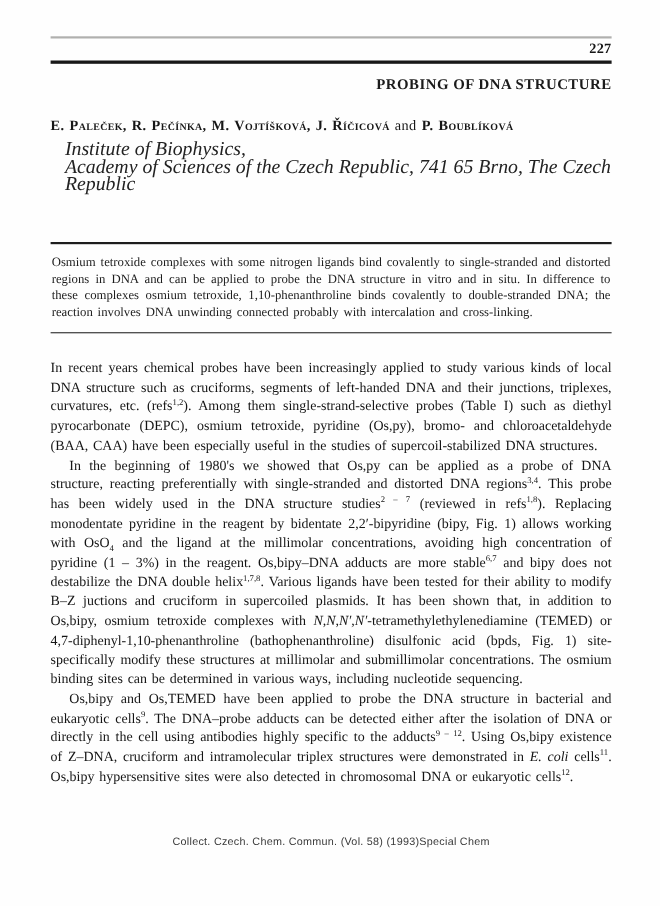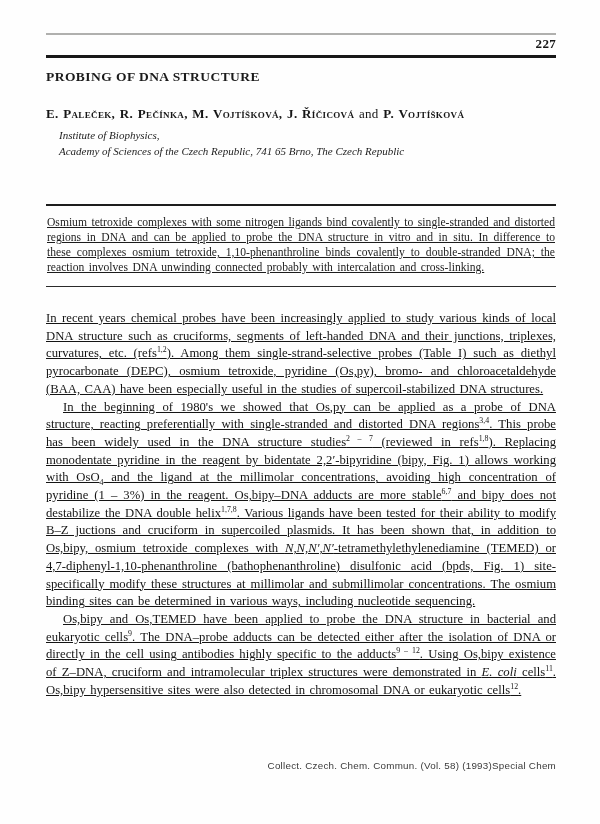--- a/index.html
+++ b/index.html
@@ -42,88 +42,88 @@
     position: absolute;
     left: 46px; right: 44px; top: 69px;
   }
   .title {
     margin: 0;
     font-size: 13.5px;
     font-weight: 700;
     letter-spacing: 0.45px;
     line-height: 16px;
     color: #1b1b1b;
+    text-align: right;
   }
   .authors {
     margin-top: 21px;
     font-size: 13px;
     letter-spacing: 0.35px;
     word-spacing: 1px;
   }
   .affiliation {
     margin-top: 5px;
     margin-left: 13px;
     font-style: italic;
-    font-size: 11px;
+    font-size: 18px;
     line-height: 16px;
     color: #222;
   }
   .abstract {
     margin-top: 45px;
     border-top: 2px solid #1d1d1d;
     border-bottom: 1.5px solid #2a2a2a;
     padding: 9px 1px 11px 1px;
     font-size: 11.6px;
     line-height: 15px;
     text-align: justify;
     word-spacing: 1.5px;
     color: #1c1c1c;
-    text-decoration: underline;
   }
   .body-text {
     margin-top: 23px;
     font-size: 12.7px;
     line-height: 17.7px;
     text-align: justify;
     word-spacing: 1.2px;
     color: #141414;
   }
-  .body-text p { margin: 0; text-decoration: underline; }
+  .body-text p { margin: 0; }
   .body-text p.indent { text-indent: 17px; }
   
   .sup { vertical-align: super; font-size: 0.62em; line-height: 0; letter-spacing: 0; }
   .sub { vertical-align: sub;   font-size: 0.62em; line-height: 0; letter-spacing: 0; }
   .i   { font-style: italic; margin-top: 32px; }
   .sc  { font-variant: small-caps; font-weight: bold; }
   
   .footer {
     position: absolute;
     left: 46px; right: 44px; top: 760px;
     display: flex;
-    justify-content: flex-end;
+    justify-content: center;
     font-family: "Liberation Sans", sans-serif;
     font-size: 9.8px;
     letter-spacing: 0.25px;
     color: #3a3a3a;
   }
 </style>
 </head>
 <body>
 
 <div class="page">
 
   <div class="rule-thin"></div>
   <div class="page-number">227</div>
   <div class="rule-thick"></div>
 
   <div class="column">
 
     <h1 class="title"><span>PROBING OF DNA STRUCTURE</span><br></h1>
 
-    <div class="authors"><span class="sc">E. Paleček, R. Pečínka, M. Vojtíšková, J. Říčicová</span><span> and </span><span class="sc">P. Vojtíšková</span></div>
+    <div class="authors"><span class="sc">E. Paleček, R. Pečínka, M. Vojtíšková, J. Říčicová</span><span> and </span><span class="sc">P. Boublíková</span></div>
 
     <div class="affiliation">
       <div>Institute of Biophysics,</div>
       <div>Academy of Sciences of the Czech Republic, 741 65 Brno, The Czech Republic</div>
     </div>
 
     <div class="abstract">Osmium tetroxide complexes with some nitrogen ligands bind covalently to single-stranded and distorted regions in DNA and can be applied to probe the DNA structure in vitro and in situ. In difference to these complexes osmium tetroxide, 1,10-phenanthroline binds covalently to double-stranded DNA; the reaction involves DNA unwinding connected probably with intercalation and cross-linking.</div>
 
     <div class="body-text">
         <p><span>In recent years chemical probes have been increasingly applied to study various kinds of local DNA structure such as cruciforms, segments of left-handed DNA and their junctions, triplexes, curvatures, etc. (refs</span><span class="sup">1,2</span><span>). Among them single-strand-selective probes (Table I) such as diethyl pyrocarbonate (DEPC), osmium tetroxide, pyridine (Os,py), bromo- and chloroacetaldehyde (BAA, CAA) have been especially useful in the studies of supercoil-stabilized DNA structures.</span></p>

